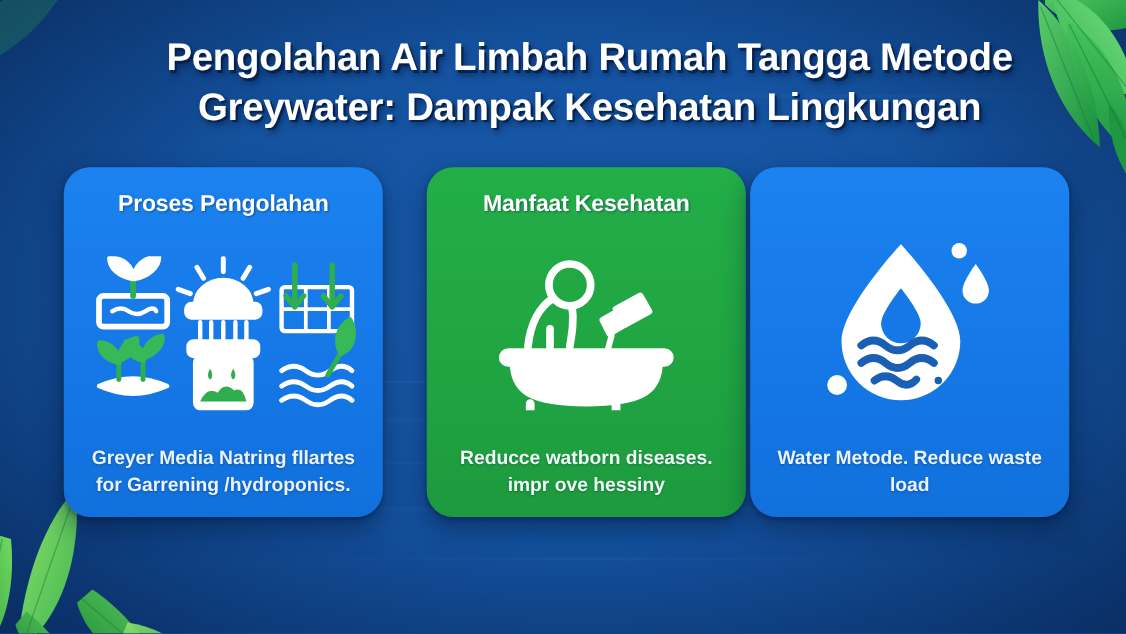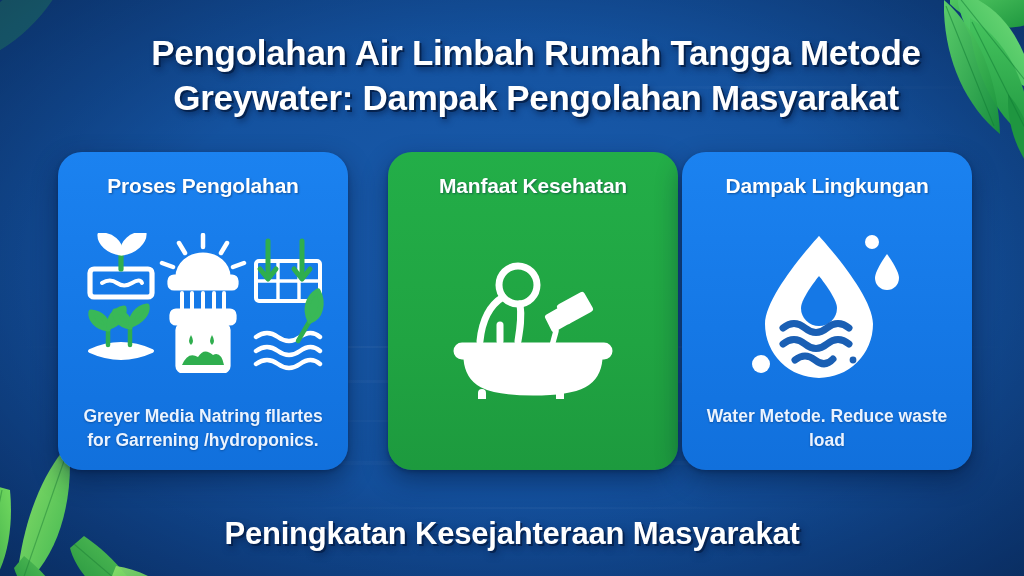--- a/index.html
+++ b/index.html
@@ -108,21 +108,21 @@
   <div class="tex d"></div>
   <div class="tex e"></div>
   <div class="tex f"></div>
 
   <svg class="leaves" id="leaves-tl" viewBox="0 0 130 120">
     <path d="M10 95 C30 50 70 20 120 8 C100 55 62 92 14 106 Z" fill="#2f9e4a" opacity=".5"></path>
   </svg>
 
   <div id="title">
     <div class="line">Pengolahan Air Limbah Rumah Tangga Metode</div>
-    <div class="line">Greywater: Dampak Pengolahan Masyarakat</div>
+    <div class="line">Greywater: Dampak Kesehatan Lingkungan</div>
   </div>
 
   <svg class="leaves" id="leaves-tr" viewBox="0 0 190 210">
     <defs>
       <linearGradient id="lgA" x1="0" y1="0" x2="1" y2="1">
         <stop offset="0%" stop-color="#5fd46a"></stop>
           <stop offset="100%" stop-color="#18913b"></stop>
       </linearGradient>
       <linearGradient id="lgB" x1="0" y1="1" x2="1" y2="0">
         <stop offset="0%" stop-color="#2bb351"></stop>
@@ -212,24 +212,24 @@
             <path d="M108 72 C106 80 104 86 103 92" stroke-width="5.5"></path>
 
             <rect x="8" y="86" width="154" height="12" rx="6" fill="#ffffff" stroke="#ffffff" stroke-width="5"></rect>
 
             <path d="M18 100 C20 124 36 134 85 134 C134 134 150 124 152 100 Z" fill="#ffffff" stroke="#ffffff" stroke-width="5"></path>
 
             <path d="M34 134 L34 140 M112 134 L112 140" stroke-width="8"></path>
           </g>
         </svg>
       </div>
+      <div class="card-body">Reducce watborn diseases. impr ove hessiny</div>
     </div>
 
     <div class="card blue">
-      <div class="card-title">Dampak Lingkungan</div>
       <div class="icon-zone">
         <svg width="160" height="150" viewBox="0 0 160 150">
 
           <path d="M72 8 C72 8 18 66 18 96 a54 54 0 0 0 108 0 C126 66 72 8 72 8 Z" fill="#ffffff"></path>
 
           <path d="M72 48 C72 48 54 70 54 80 a18 18 0 0 0 36 0 C90 70 72 48 72 48 Z" fill="#1578e6"></path>
 
           <g stroke="#1a5fb4" stroke-width="7" stroke-linecap="round" fill="none">
             <path d="M36 100 q11 -9 22 0 t22 0 t22 0"></path>
             <path d="M36 116 q11 -9 22 0 t22 0 t22 0"></path>
@@ -269,18 +269,15 @@
       <path d="M150 150 C176 154 204 168 215 190 C182 190 156 176 146 160 Z" fill="url(#lgD)" opacity=".92"></path>
       <path d="M58 140 C78 156 94 176 100 190 C72 190 54 172 48 152 Z" fill="url(#lgF)"></path>
       <g stroke="#1a7a34" stroke-width="1.2" opacity=".45" fill="none">
         <path d="M99 42 L54 172"></path>
           <path d="M36 74 L14 182"></path>
           <path d="M108 128 L176 186"></path>
       </g>
     </g>
   </svg>
 
-  <div id="banner">
-    <div class="txt">Peningkatan Kesejahteraan Masyarakat</div>
-  </div>
 
   <div class="vig"></div>
 </div>
 
 </body></html>

